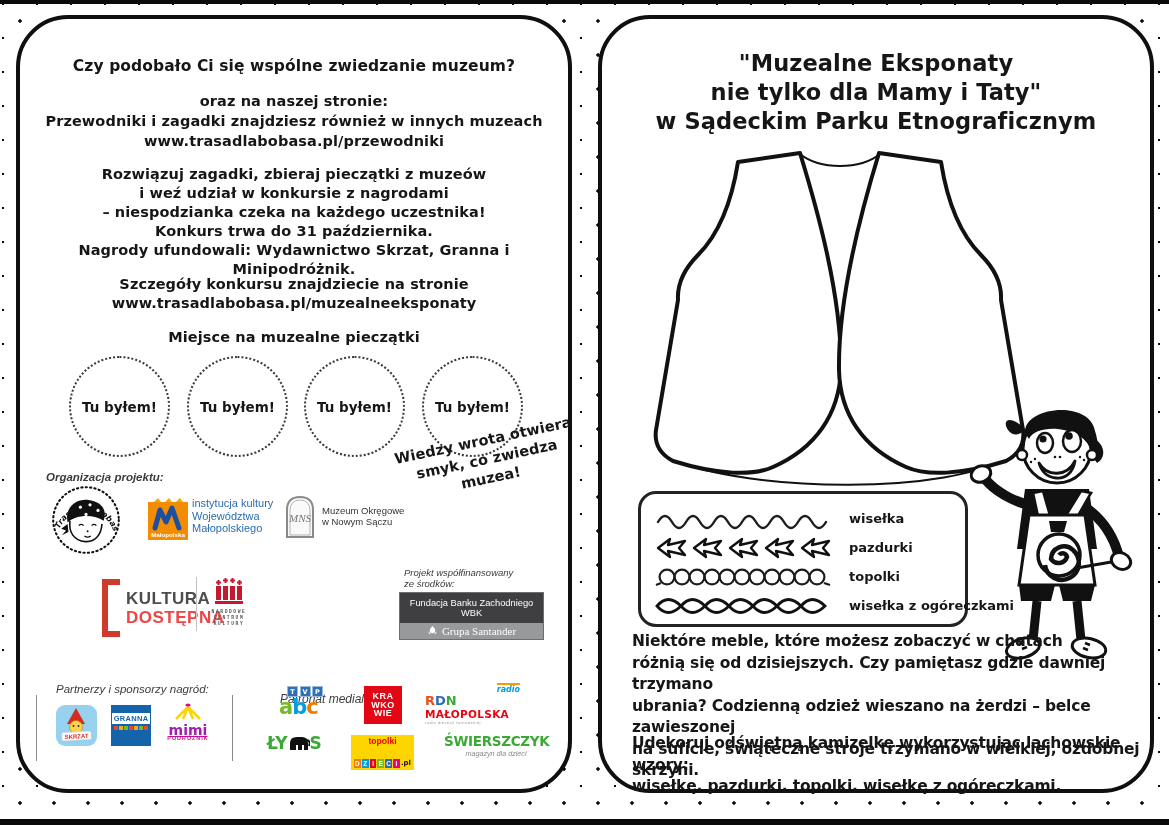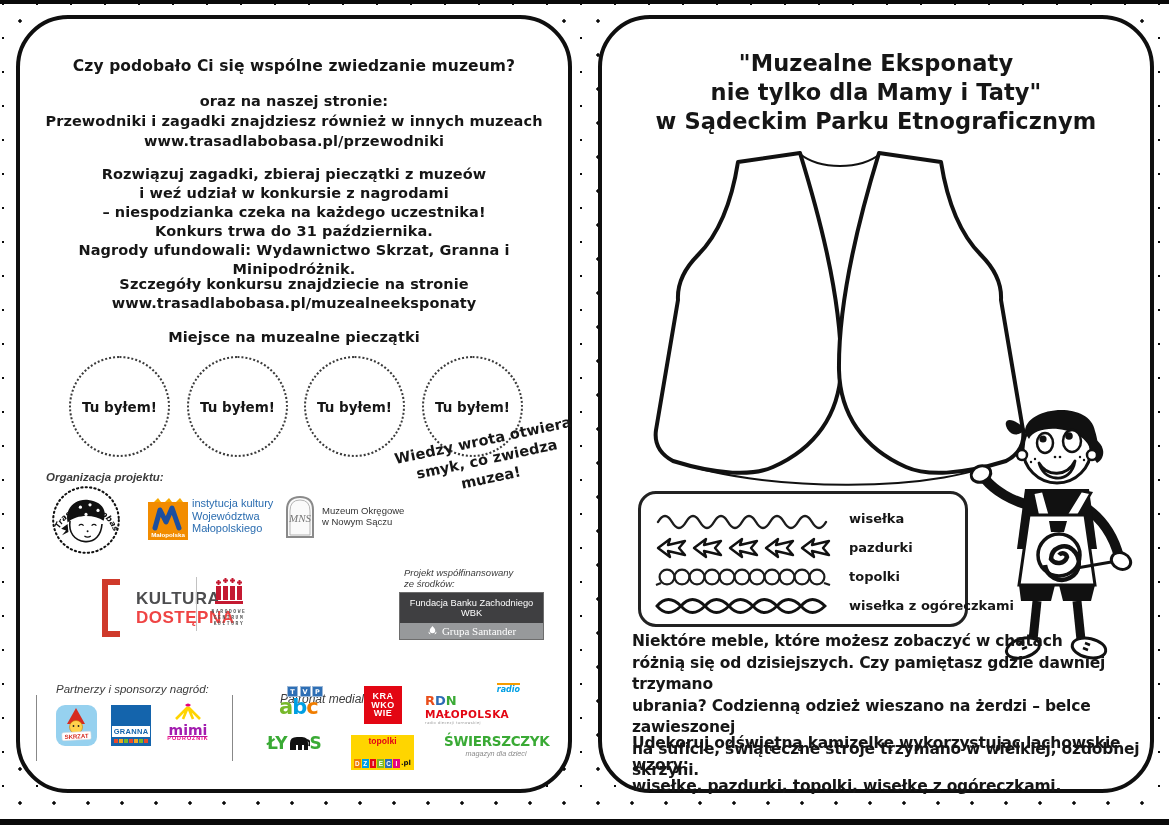--- a/index.html
+++ b/index.html
@@ -23,36 +23,36 @@
   .lp-p2{left:0;top:146px;width:548px;font-size:14.5px;line-height:19px;}
   .lp-p3{left:0;top:256px;width:548px;font-size:14.5px;line-height:19px;}
   .lp-stamps-title{left:0;top:310px;width:548px;font-size:14.5px;}
   .stamp{position:absolute;top:337px;width:97px;height:97px;border:2.6px dotted #3a3a3a;border-radius:50%;
     display:flex;align-items:center;justify-content:center;font-size:13.5px;font-weight:700;background:#fff;}
   .motto{left:372px;top:412px;width:190px;font-size:14.5px;line-height:19px;transform:rotate(-12deg);}
   .org-label{left:26px;top:452px;font-size:11.5px;font-weight:700;}
   .partners-label{left:36px;top:664px;font-size:11.5px;}
   .patronat-label{left:180px;top:645px;width:260px;text-align:center;font-size:12px;margin-top:28px;}
   
-  .kultura{left:82px;top:560px;display:flex;align-items:center;gap:16px;}
+  .kultura{left:82px;top:560px;display:flex;align-items:center;gap:6px;}
   .kbracket{width:12px;height:46px;border-left:6px solid #cf3a2b;border-top:6px solid #cf3a2b;border-bottom:6px solid #cf3a2b;}
   .kword1{font-family:"Liberation Sans",sans-serif;font-weight:700;font-size:17px;color:#4d4d4f;letter-spacing:.5px;line-height:19px;}
   .kword2{font-family:"Liberation Sans",sans-serif;font-weight:700;font-size:17px;color:#ef4444;letter-spacing:.5px;line-height:19px;}
   .vdiv{left:176px;top:558px;width:1px;height:54px;background:#c2c2c2;}
   .nck{left:186px;top:558px;width:46px;text-align:center;}
   .nck-txt{font-family:"Liberation Mono",monospace;font-size:4.6px;letter-spacing:1.6px;color:#555;line-height:6px;font-weight:700;}
   .dofin{left:236px;top:562px;font-size:9.5px;line-height:11px;}
   .wspol{left:384px;top:548px;font-size:9.5px;line-height:11px;}
   .santander{left:379px;top:573px;width:143px;border:1px solid #6d6d6d;}
   .san-top{background:#3f3f41;color:#fff;font-family:"Liberation Sans",sans-serif;font-size:9.3px;text-align:center;padding:5px 0;}
   .san-bot{background:#97999b;color:#fff;font-family:"Liberation Serif",serif;font-size:11px;text-align:center;padding:2px 8px;display:flex;align-items:center;justify-content:center;gap:4px;}
   .sep{position:absolute;background:#888;}
   
   .skrzat{left:36px;top:686px;width:41px;height:41px;background:#96d1ef;border-radius:9px;overflow:hidden;}
-  .granna{left:91px;top:686px;width:40px;height:41px;background:#1464ac;display:flex;flex-direction:column;align-items:center;justify-content:flex-end;padding-bottom:3px;box-sizing:border-box;}
+  .granna{left:91px;top:686px;width:40px;height:41px;background:#1464ac;display:flex;flex-direction:column;align-items:center;justify-content:flex-end;padding-bottom:16px;box-sizing:border-box;}
   .granna-word{background:#fff;color:#1464ac;font-family:"Liberation Sans",sans-serif;font-weight:700;font-size:7.5px;padding:1px 2px;letter-spacing:.3px;}
   .granna-tiles{display:flex;gap:1px;margin-top:2px;}
   .granna-tiles i{width:4px;height:4px;display:block;}
   .mimi{left:146px;top:684px;width:44px;text-align:center;}
   .mimi-word{color:#a21caf;font-weight:700;font-size:14px;line-height:10px;font-family:"DejaVu Sans",sans-serif;text-decoration:underline;}
   .mimi-sub{color:#e6007e;font-size:5.4px;font-weight:700;letter-spacing:1px;font-family:"Liberation Sans",sans-serif;}
   .tvp{left:259px;top:667px;width:46px;text-align:left;}
   .tvp-boxes{display:flex;gap:1.5px;margin-left:8px;}
   .tvp-boxes b{width:9px;height:9px;background:#2e6fb5;color:#fff;font-size:6.5px;display:flex;align-items:center;justify-content:center;border:1px solid #9db9d8;}
   .abc{font-weight:700;font-size:21px;line-height:21px;letter-spacing:-1px;font-family:"DejaVu Sans",sans-serif;}

